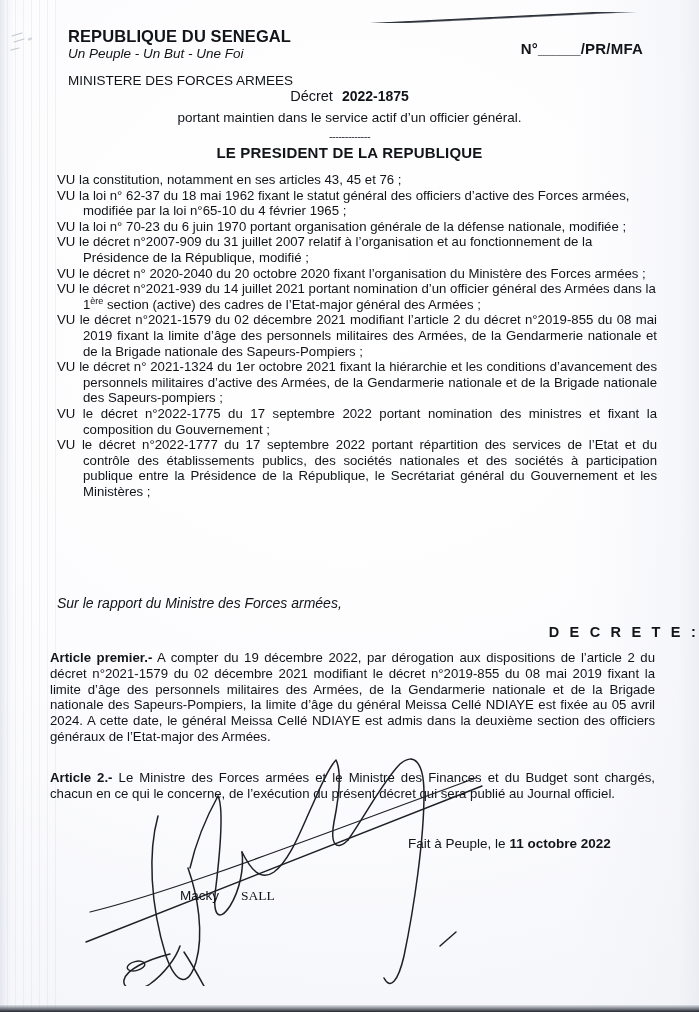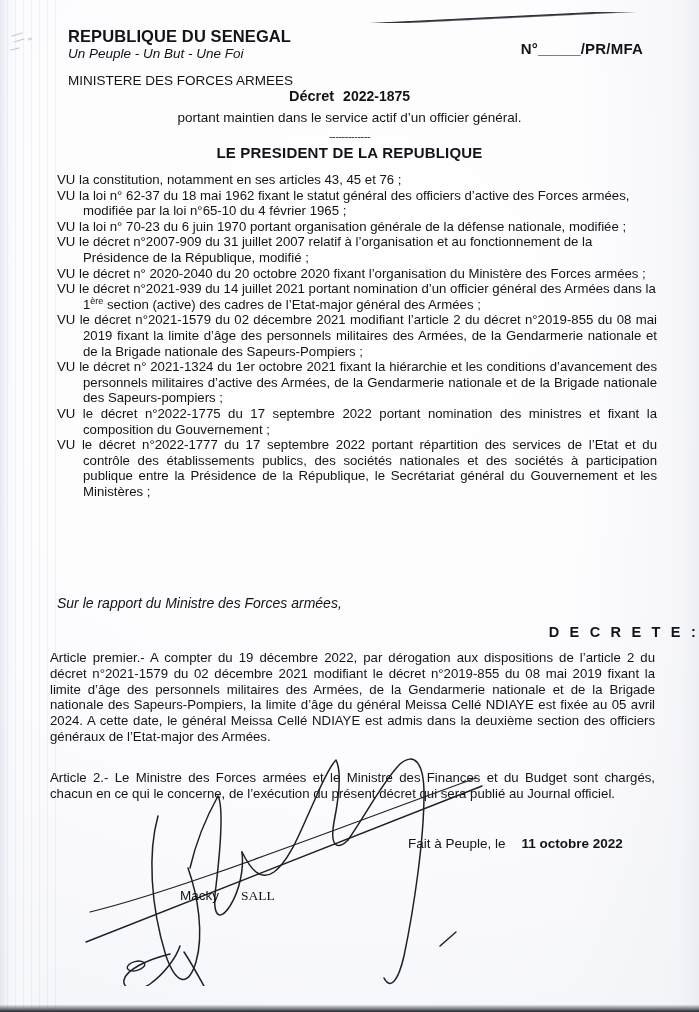--- a/index.html
+++ b/index.html
@@ -134,21 +134,21 @@
   
   .decree-line {
     position: absolute;
     top: 88px;
     left: 0; width: 100%;
     text-align: center;
     font-size: 14.5px;
     white-space: nowrap;
   }
   .decree-line .decree-word {
-    font-weight: bold;
+    font-weight: normal;
   }
   .decree-line .decree-number {
     font-weight: bold;
     font-size: 14px;
     margin-left: 9px;
   }
   .decree-subject {
     position: absolute;
     top: 110px;
     left: 0; width: 100%;
@@ -225,34 +225,34 @@
     left: 50px;
     width: 605px;
     font-size: 13.2px;
     line-height: 15.8px;
     text-align: justify;
     text-justify: inter-word;
   }
   #article-premier { top: 650px; }
   #article-deux    { top: 770px; }
   .article-label {
-    font-weight: normal;
+    font-weight: bold;
   }
 
   
   .place-date {
     position: absolute;
     top: 836px;
     left: 408px;
     font-size: 13.5px;
     white-space: nowrap;
   }
   .place-date .date-value {
     font-weight: bold;
-    margin-left: 16px;
+    margin-left: 4px;
   }
   .signer-name {
     position: absolute;
     top: 888px;
     left: 180px;
     font-size: 13.5px;
     white-space: nowrap;
   }
   .signer-name .surname { margin-left: 22px; font-family: Liberation Serif, serif; }
 

